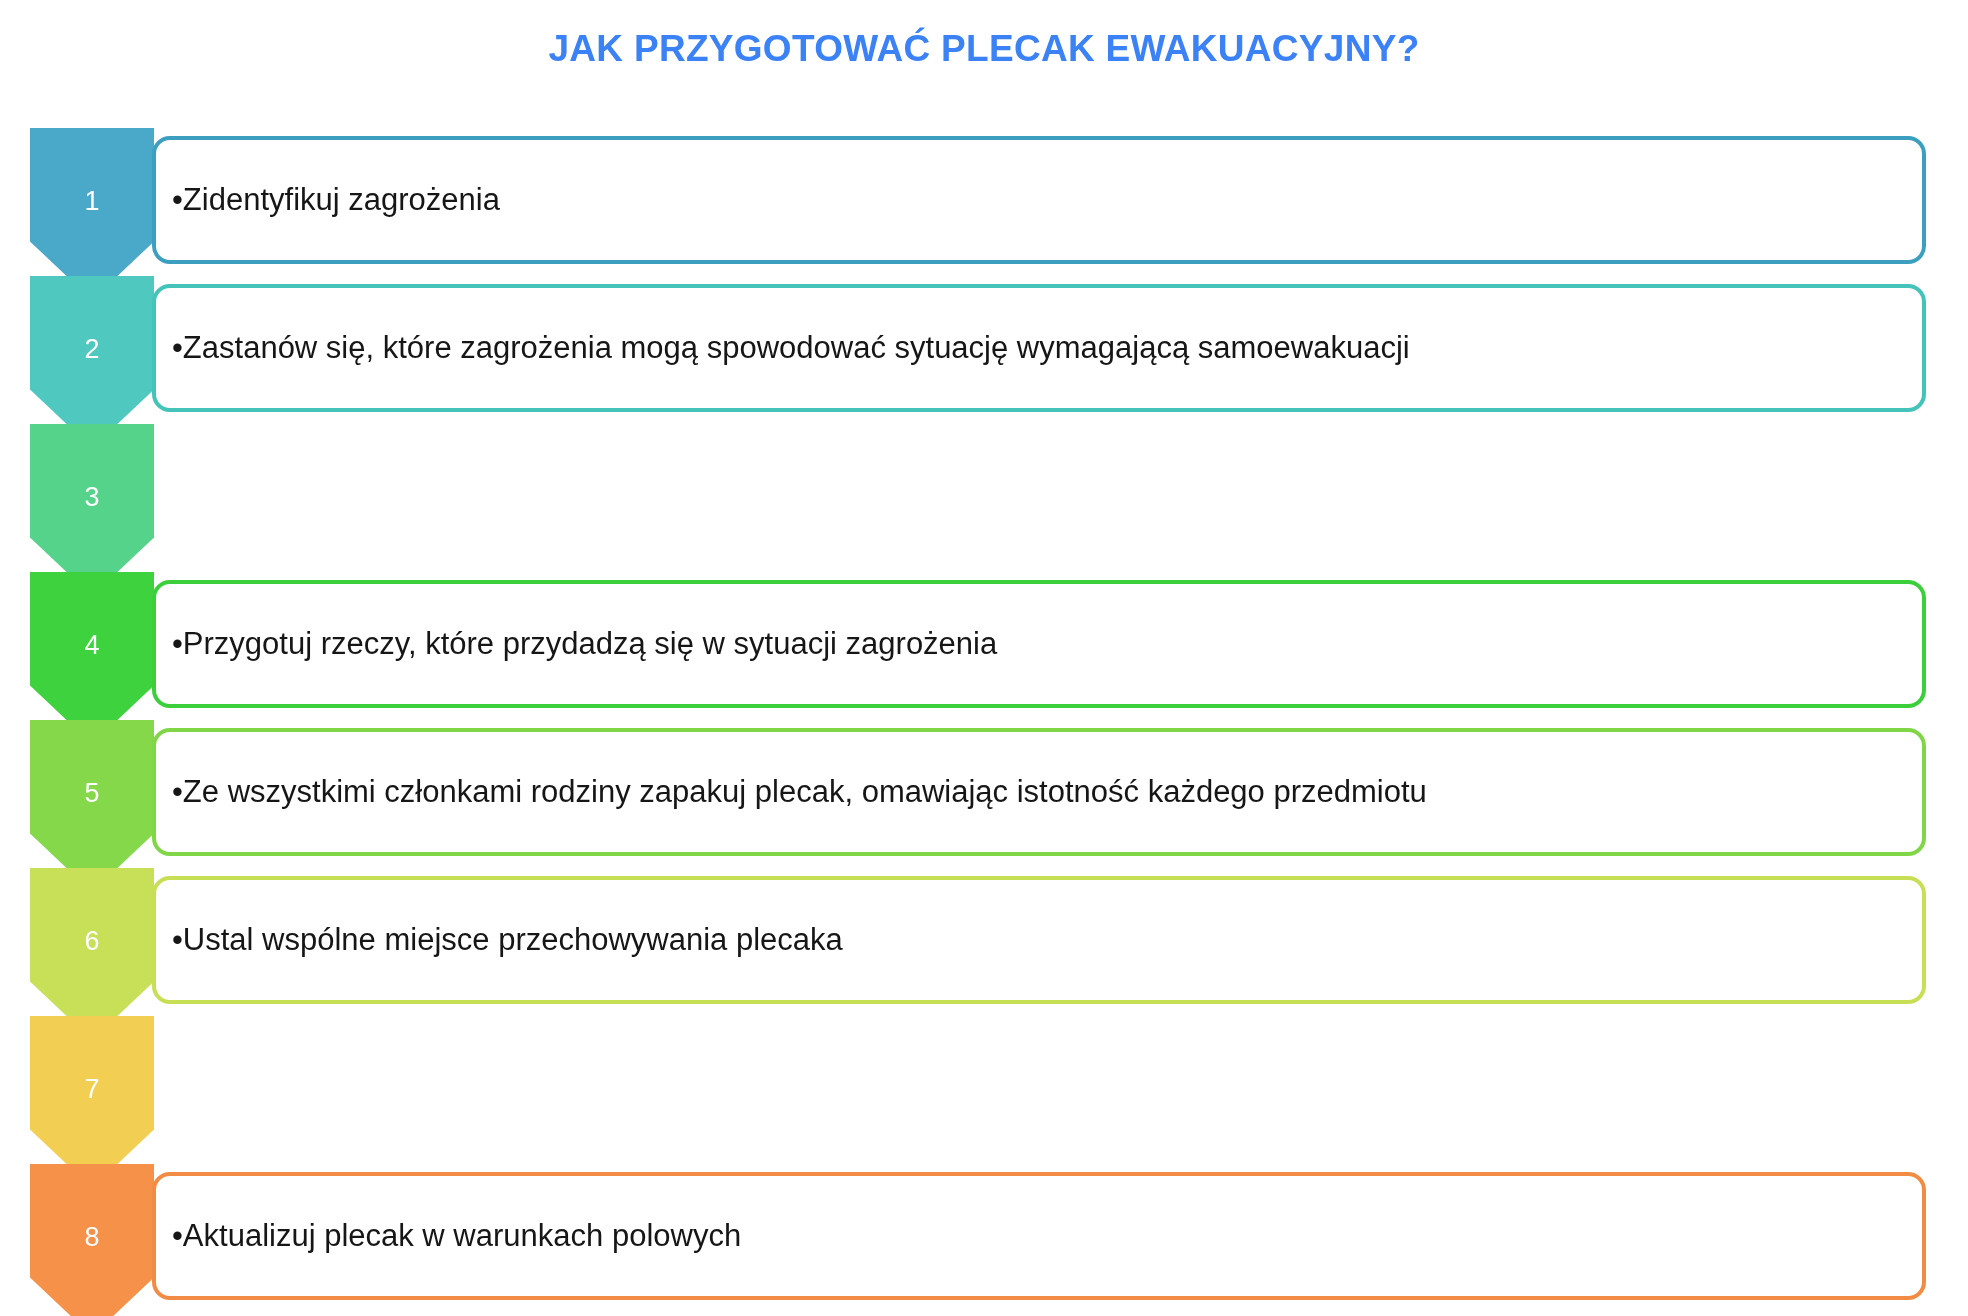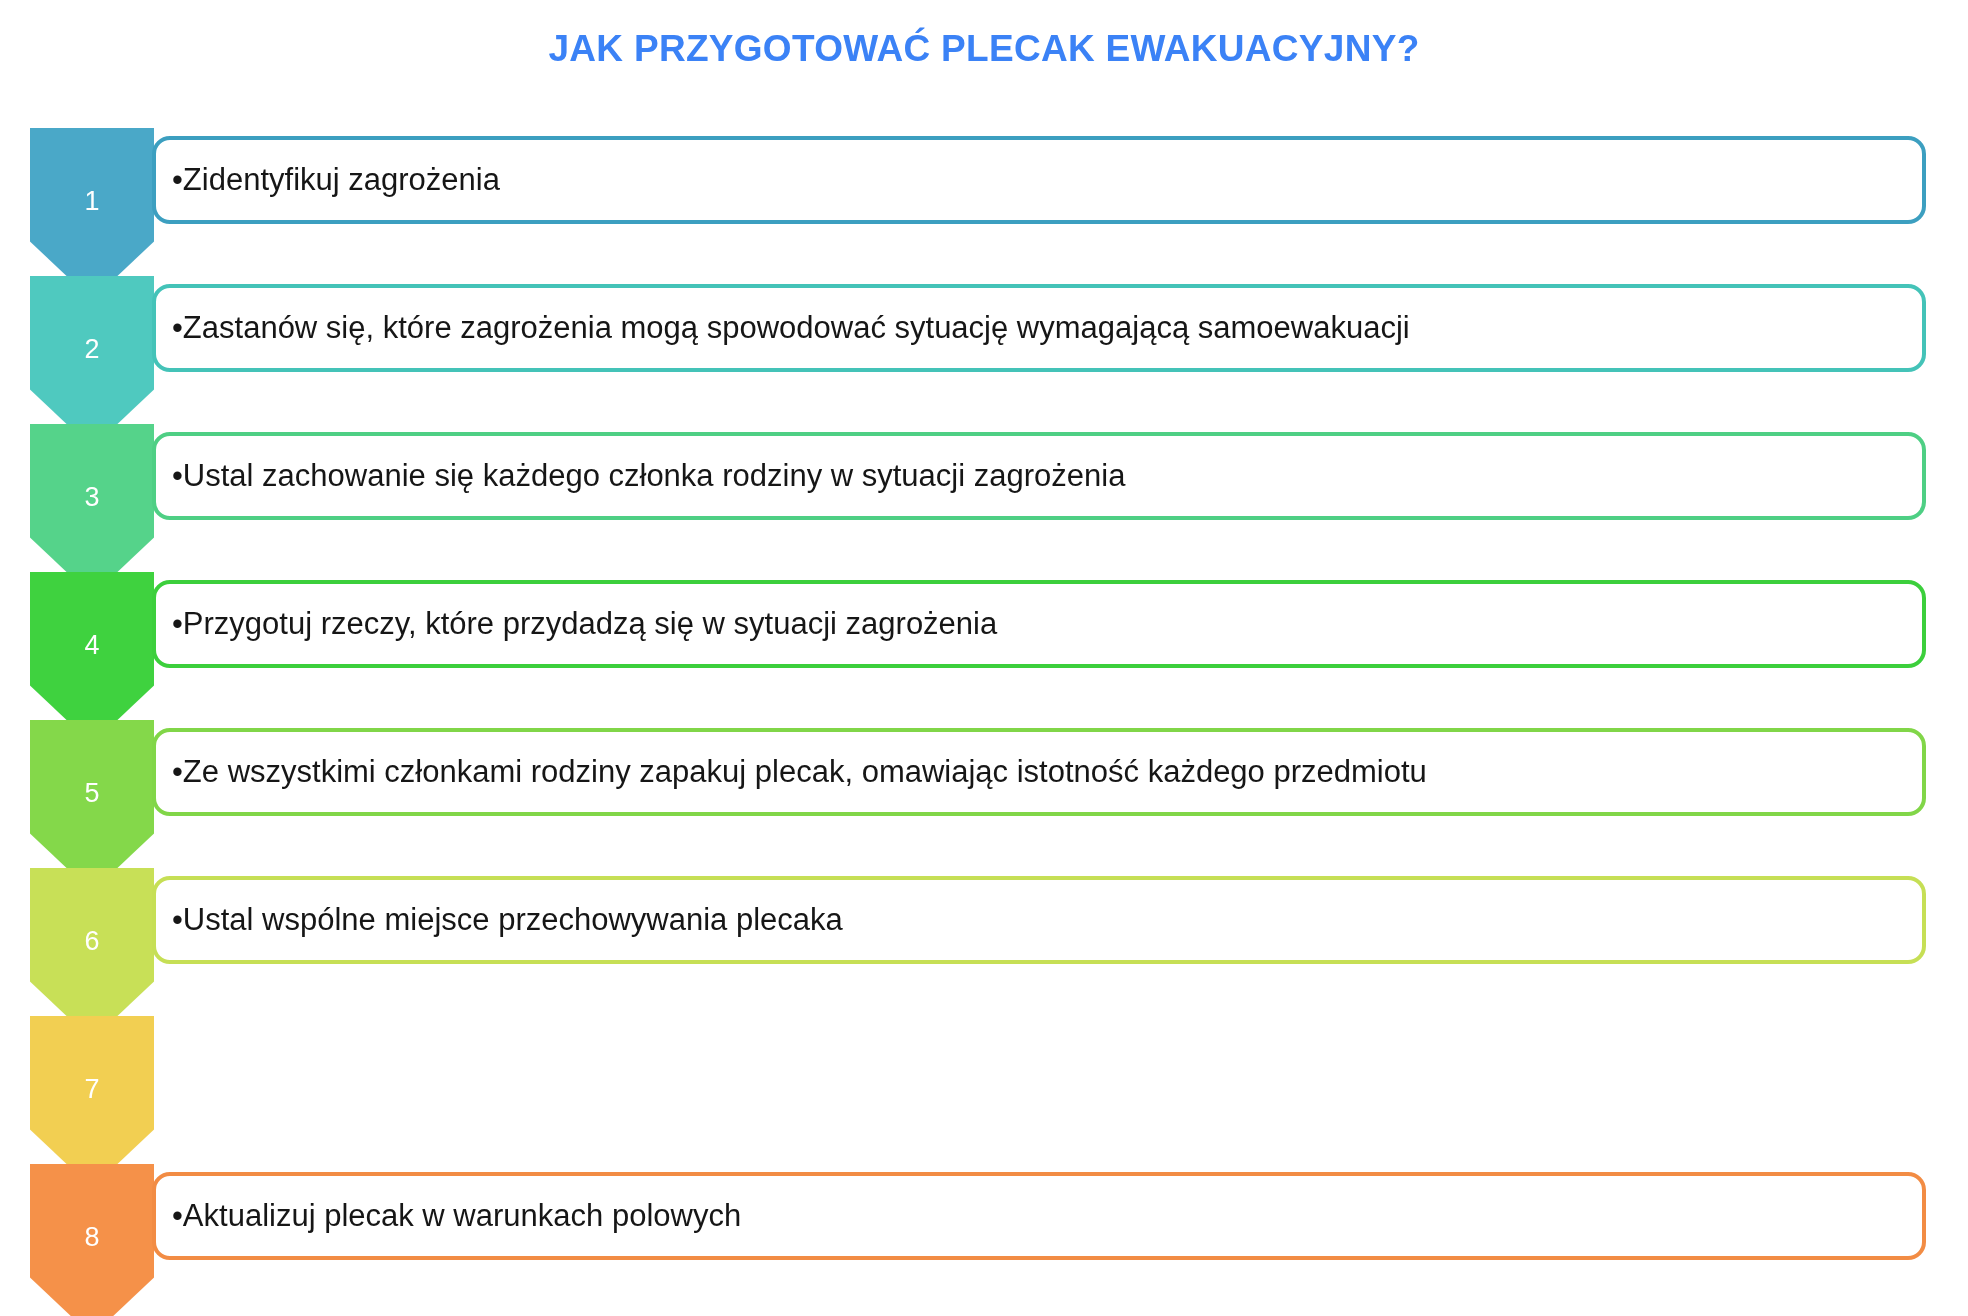--- a/index.html
+++ b/index.html
@@ -66,21 +66,21 @@
     font-size: 27px;
     color: #ffffff;
     z-index: 3;
   }
   
   .box {
     position: absolute;
     left: 152px;
     top: 8px;
     right: 42px;
-    height: 88px;
+    height: 128px;
     border: 4px solid #3c9fc0;
     border-radius: 18px;
     background: #ffffff;
     box-sizing: border-box;
     display: flex;
     align-items: center;
   }
   .box-text {
     padding-left: 16px;
     font-size: 31px;
@@ -119,23 +119,20 @@
       </div>
       <div class="box" style="border-color:#44c3b8">
         <div class="box-text"><span class="bullet">•</span><span>Zastanów się, które zagrożenia mogą spowodować sytuację wymagającą samoewakuacji</span></div>
       </div>
     </div>
 
     <div class="step">
       <div class="chev-wrap">
         <div class="chev" style="background:#55d38a"></div>
         <div class="chev-num">3</div>
-      </div>
-      <div class="box" style="border-color:#4ecf84">
-        <div class="box-text"><span class="bullet">•</span><span>Ustal zachowanie się każdego członka rodziny w sytuacji zagrożenia</span></div>
       </div>
     </div>
 
     <div class="step">
       <div class="chev-wrap">
         <div class="chev" style="background:#3fd23f"></div>
         <div class="chev-num">4</div>
       </div>
       <div class="box" style="border-color:#3ccf3c">
         <div class="box-text"><span class="bullet">•</span><span>Przygotuj rzeczy, które przydadzą się w sytuacji zagrożenia</span></div>

